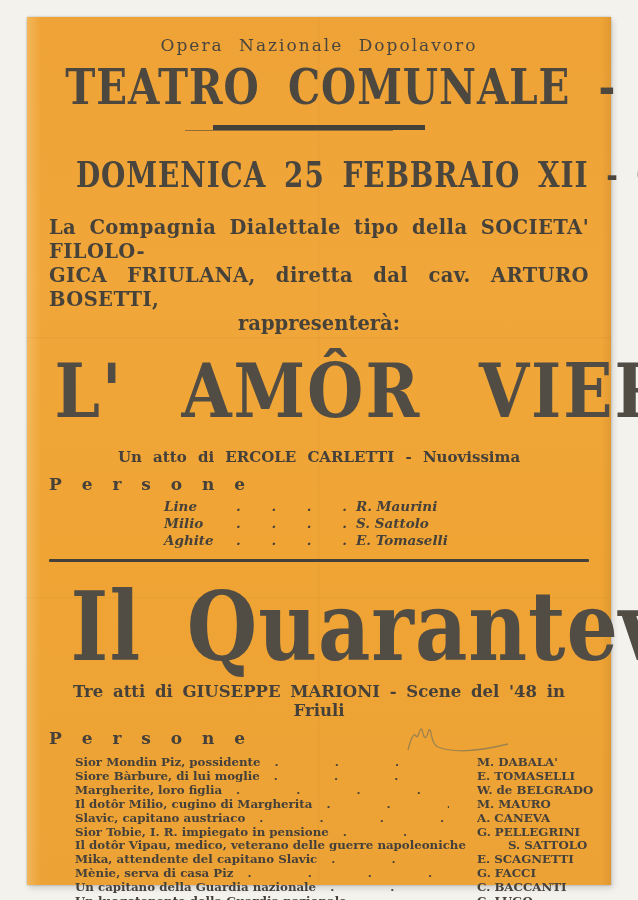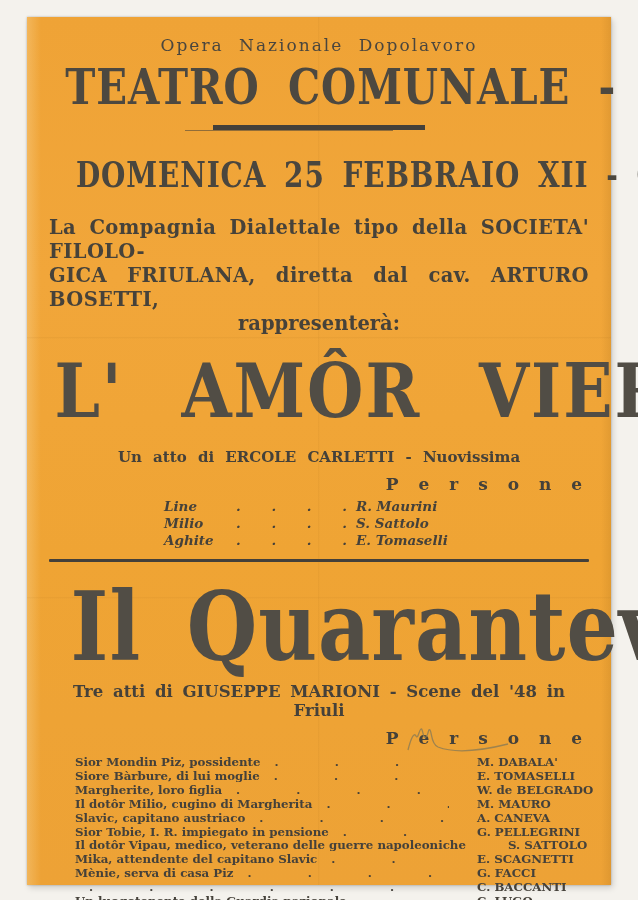--- a/index.html
+++ b/index.html
@@ -49,21 +49,21 @@
   .intro .l1,.intro .l2{text-align:justify;letter-spacing:.4px;word-spacing:3px;}
   .intro .l3{text-align:center;font-weight:700;}
   .play1-title{
     text-align:center;margin-top:12px;
     font-size:66px;font-weight:700;color:#514d45;
     word-spacing:34px;letter-spacing:2px;white-space:nowrap;
     transform:scale(.98,1.12);transform-origin:center top;
     font-family:"DejaVu Serif","Liberation Serif",serif;
   }
   .play1-sub{margin-top:22px;text-align:center;font-size:15px;font-weight:700;word-spacing:6px;color:#45413a;}
-  .persone-label{margin-top:8px;text-align:right;font-size:17px;font-weight:700;letter-spacing:7px;color:#45413a;}
+  .persone-label{margin-top:8px;text-align:left;font-size:17px;font-weight:700;letter-spacing:7px;color:#45413a;}
   .cast1{width:310px;margin:4px auto 0 auto;font-style:italic;font-weight:700;font-size:13.5px;color:#45413a;}
   .cast1 .row{display:flex;line-height:17px;}
   .cast1 .role{width:64px;}
   .cast1 .dots{flex:1;overflow:hidden;white-space:nowrap;word-spacing:26px;padding-left:8px;color:#45413a;}
   .cast1 .actor{width:118px;text-align:left;}
   .rule-full{height:3px;background:#44403a;margin-top:10px;border-radius:1px;}
   .play2-title{
     text-align:center;margin-top:2px;
     font-size:88px;font-weight:700;color:#514d45;
     letter-spacing:1px;word-spacing:18px;white-space:nowrap;
@@ -175,20 +175,21 @@
       <span class="role">Mika, attendente del capitano Slavic</span>
       <span class="dots">. . . . . .</span>
       <span class="actor">E. SCAGNETTI</span>
     </div>
     <div class="row">
       <span class="role">Mènie, serva di casa Piz</span>
       <span class="dots">. . . . . .</span>
       <span class="actor">G. FACCI</span>
     </div>
     <div class="row">
+      <span class="role">Un capitano della Guardia nazionale</span>
       <span class="dots">. . . . . .</span>
       <span class="actor">C. BACCANTI</span>
     </div>
     <div class="row">
       <span class="role">Un luogotenente della Guardia nazionale</span>
       <span class="dots">. . . . . .</span>
       <span class="actor">C. LUGO</span>
     </div>
 
   </div>

